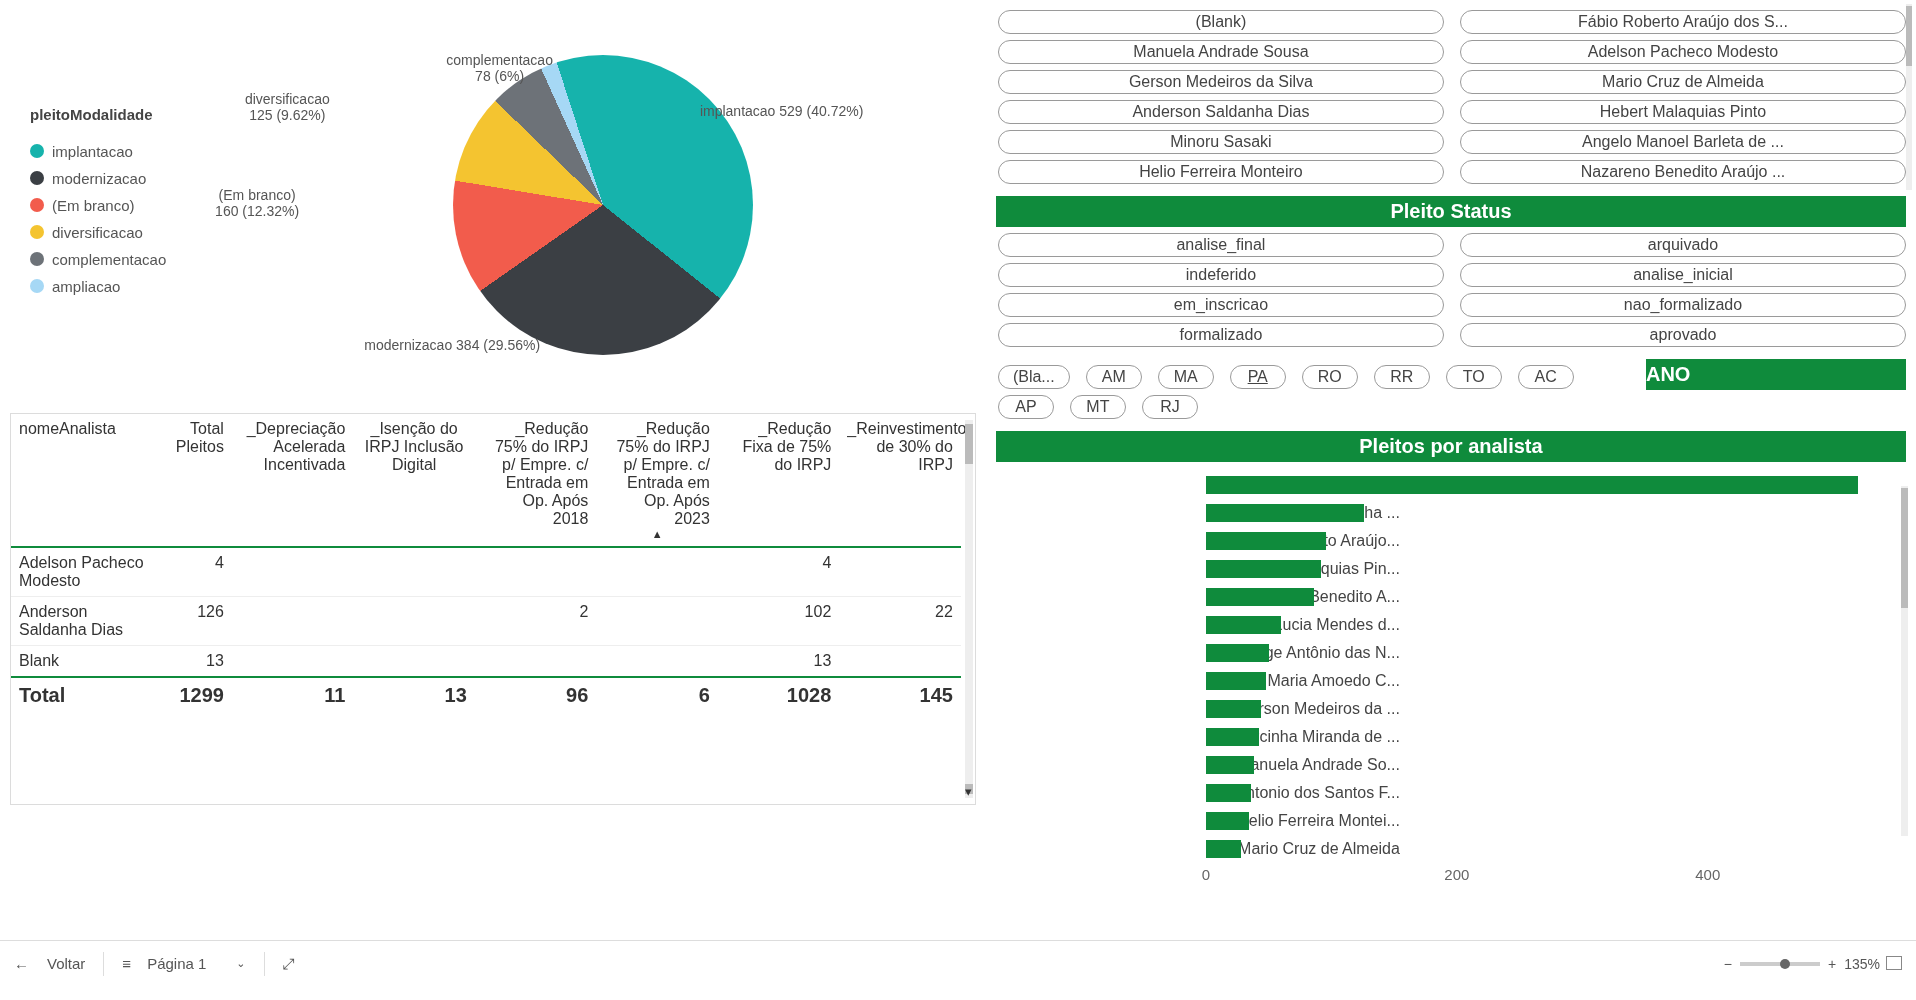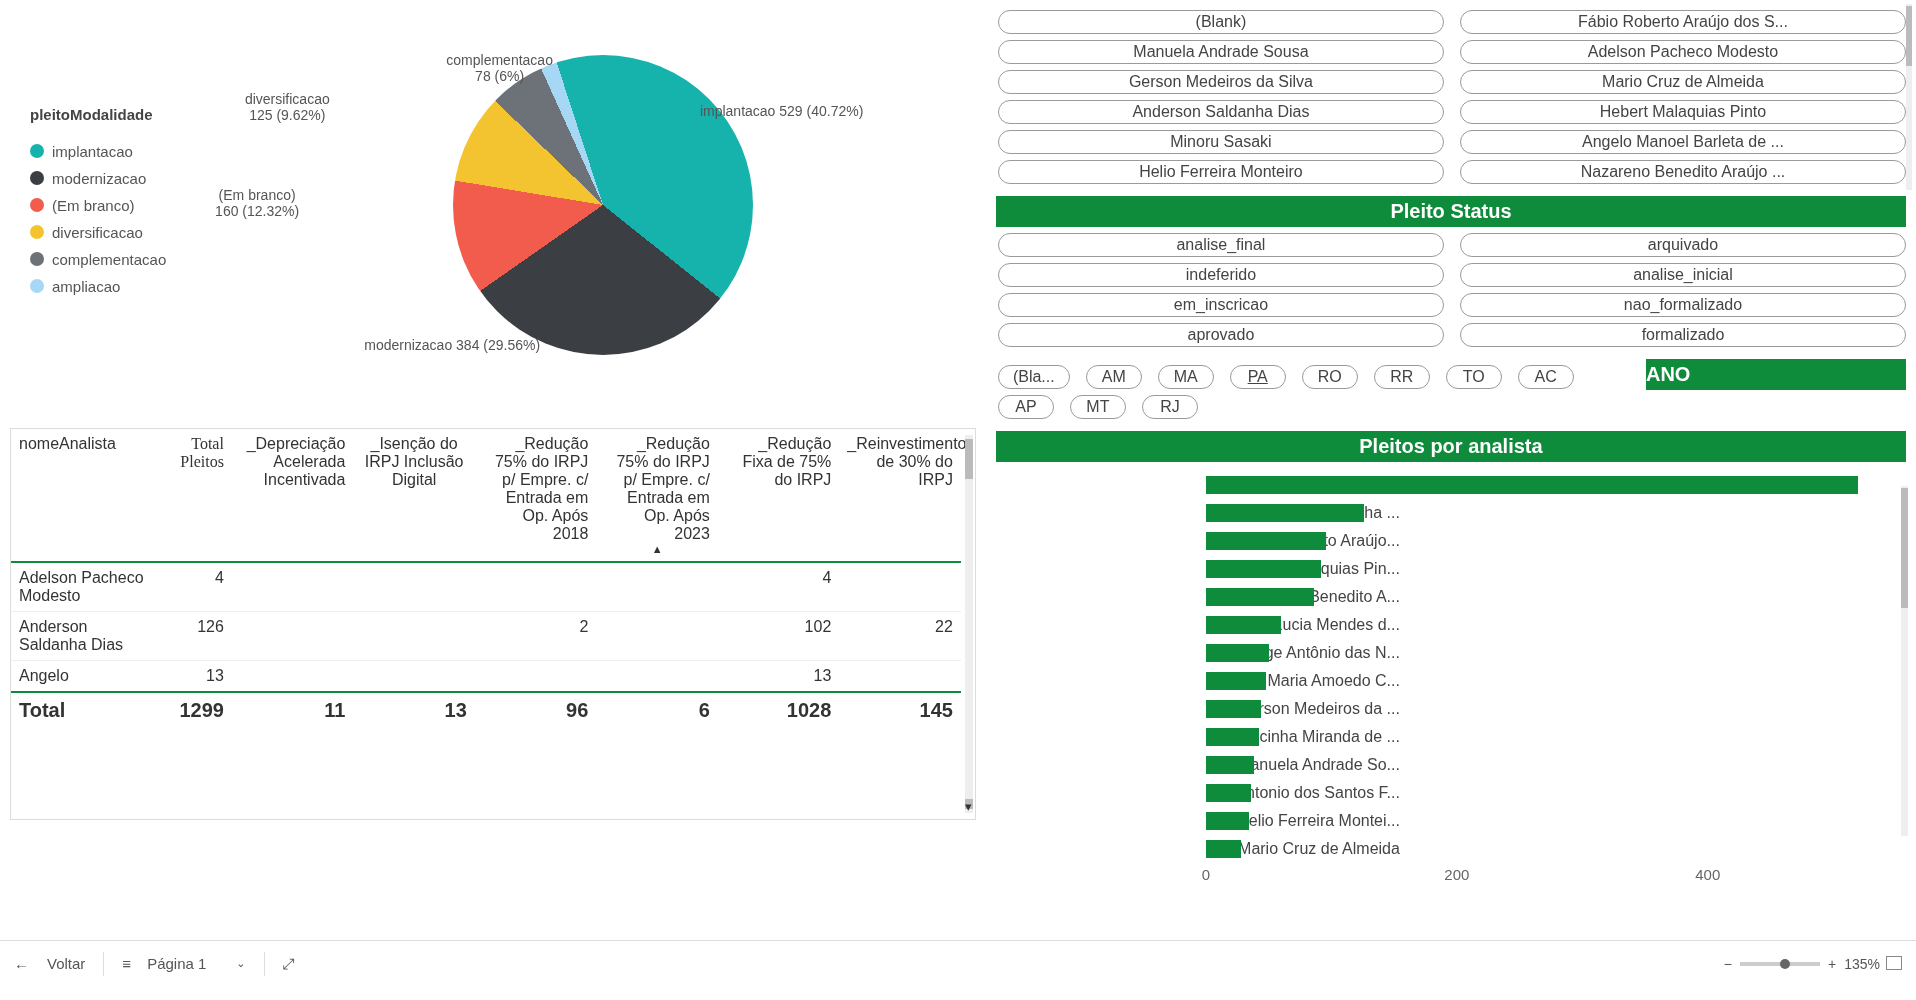--- a/index.html
+++ b/index.html
@@ -12,21 +12,21 @@
   .pie-area { display:flex; align-items:center; height:410px; position:relative; }
   .legend { font-size: 15px; color:#555; margin-left:20px; width:200px;}
   .legend-title { font-weight:600; font-size:15px; margin-bottom:20px; color:#444;}
   .legend-item { display:flex; align-items:center; margin-bottom:10px; }
   .swatch { width:14px; height:14px; border-radius:50%; margin-right:8px; flex-shrink:0;}
   .pie-wrap { flex:1; position:relative; display:flex; justify-content:center; align-items:center;}
   .pie { width:300px; height:300px; border-radius:50%; }
   .pie-label { position:absolute; font-size:14px; color:#555; white-space:nowrap; display:flex; align-items:center; }
 
   
-  .table-wrap { border:1px solid #dcdcdc; height:392px; margin-top:18px; overflow:hidden; position:relative;}
+  .table-wrap { border:1px solid #dcdcdc; height:392px; margin-top:3px; overflow:hidden; position:relative;}
   table { border-collapse: collapse; width: calc(100% - 14px); }
   th, td { text-align:left; padding:6px 8px; font-size:16px; color:#333; vertical-align:top;}
   th { font-weight:400; border-bottom:2px solid #0f8b3c; }
   td.num, th.num { text-align:right; }
   tr.data-row td { border-top:1px solid #eee; }
   tr.total td { font-weight:700; border-top:2px solid #0f8b3c; font-size:20px;}
   .sort-arrow { font-size:11px; display:block; text-align:center;}
   .tbl-scroll { position:absolute; right:2px; top:6px; bottom:6px; width:8px; background:#eee;}
   .tbl-scroll .thumb { background:#bbb; width:100%; }
 
@@ -122,21 +122,21 @@
           <span>78 (6%)</span>
         </div>
       </div>
     </div>
 
     <div class="table-wrap">
       <table>
         <thead>
             <tr id="thead-row">
               <th>nomeAnalista</th>
-              <th class="num" style="max-width: 70px; font-family: Liberation Serif, serif;">Total Pleitos</th>
+              <th class="num" style="max-width: 70px;">Total Pleitos</th>
               <th class="num" style="max-width: 110px;">_Depreciação Acelerada Incentivada</th>
               <th class="num" style="max-width: 110px; text-align: center;">_Isenção do IRPJ Inclusão Digital</th>
               <th class="num" style="max-width: 110px;">_Redução 75% do IRPJ p/ Empre. c/ Entrada em Op. Após 2018</th>
               <th class="num" style="max-width: 110px;">_Redução 75% do IRPJ p/ Empre. c/ Entrada em Op. Após 2023<span class="sort-arrow">▲</span></th>
               <th class="num" style="max-width: 110px;">_Redução Fixa de 75% do IRPJ</th>
               <th class="num" style="max-width: 110px;">_Reinvestimento de 30% do IRPJ</th>
             </tr>
           </thead>
         <tbody id="tbody">
             <tr class="data-row">
@@ -153,21 +153,21 @@
               <td style="max-width:130px;">Anderson Saldanha Dias</td>
               <td class="num">126</td>
               <td class="num"></td>
               <td class="num"></td>
               <td class="num">2</td>
               <td class="num"></td>
               <td class="num">102</td>
               <td class="num">22</td>
             </tr>
             <tr class="data-row">
-              <td style="max-width:130px;">Angelo</td>
+              <td style="max-width:130px;">Blank</td>
               <td class="num">13</td>
               <td class="num"></td>
               <td class="num"></td>
               <td class="num"></td>
               <td class="num"></td>
               <td class="num">13</td>
               <td class="num"></td>
             </tr>
             <tr class="total">
               <td>Total</td>
@@ -212,22 +212,22 @@
 
     <div class="slicer-group">
       <div class="slicer-header">Pleito Status</div>
       <div class="chips three" id="chips-status">
           <div class="chip">analise_final</div>
           <div class="chip">arquivado</div>
           <div class="chip">indeferido</div>
           <div class="chip">analise_inicial</div>
           <div class="chip">em_inscricao</div>
           <div class="chip">nao_formalizado</div>
+          <div class="chip">formalizado</div>
           <div class="chip">aprovado</div>
-          <div class="chip">formalizado</div>
         </div>
     </div>
 
     <div class="row-flex">
       <div class="slicer-group">
         <div class="chips" id="chips-estado">
             <div class="chip" style="min-width: 56px; flex: 0 0 auto;">(Bla...</div>
             <div class="chip" style="min-width: 56px; flex: 0 0 auto; text-align: center;">AM</div>
             <div class="chip" style="min-width: 56px; flex: 0 0 auto;">MA</div>
             <div class="chip" style="min-width: 56px; flex: 0 0 auto; text-decoration: underline;">PA</div>

